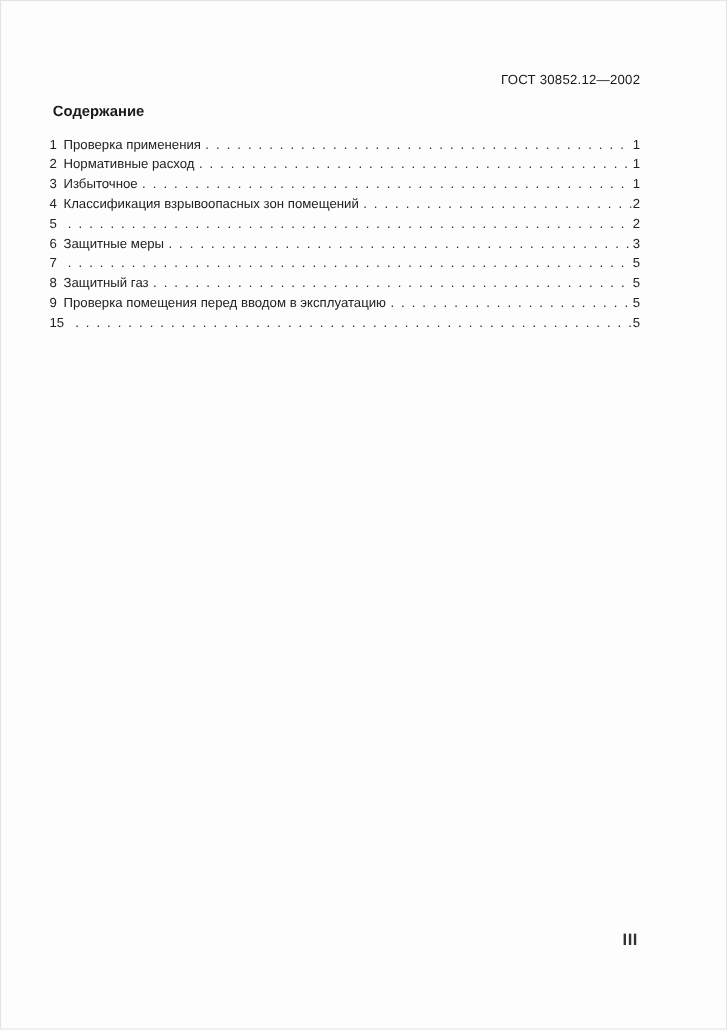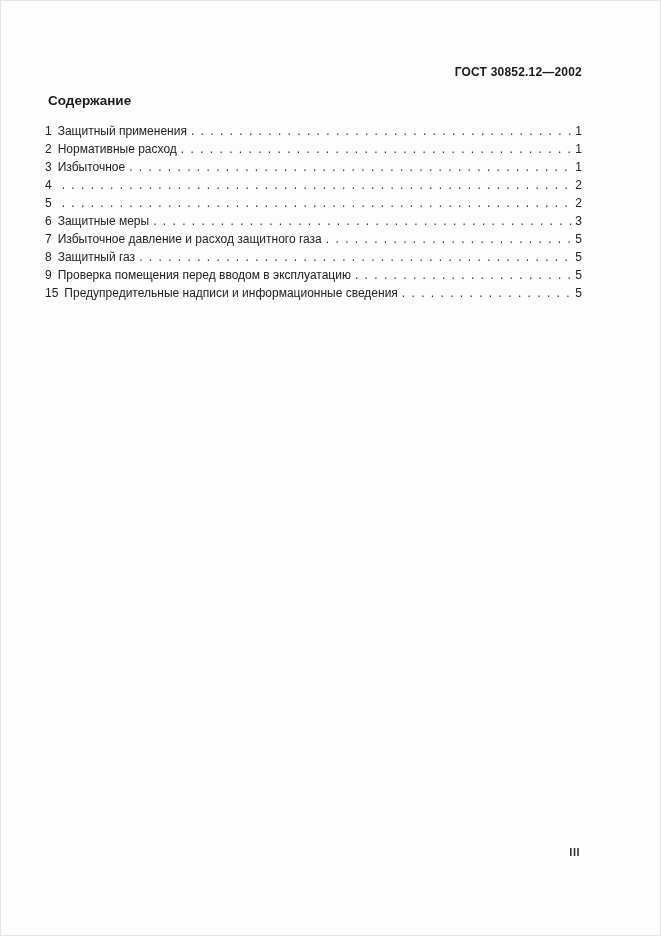--- a/index.html
+++ b/index.html
@@ -10,21 +10,21 @@
     border: 1px solid #e4e4e4;
     font-family: "Liberation Sans", sans-serif;
     color: #1f1f1f;
     overflow: hidden;
   }
   .doc-code {
     position: absolute;
     top: 64px;
     right: 78px;
     font-size: 12px;
-    font-weight: bold;
+    font-weight: normal;
     letter-spacing: 0.2px;
     color: #1a1a1a;
   }
   .doc-title {
     position: absolute;
     top: 92px;
     left: 47px;
     right: 76px;
     text-align: left;
     font-size: 13.5px;
@@ -61,87 +61,86 @@
     color: #2a2a2a;
   }
   .toc-page {
     flex: 0 0 auto;
     text-align: right;
   }
   .folio {
     position: absolute;
     top: 845px;
     right: 80px;
-    font-size: 11px;
+    font-size: 15px;
     font-weight: bold;
     letter-spacing: 0.5px;
     color: #333;
   }
 </style>
 </head>
 <body>
 
 <div class="doc-code">ГОСТ 30852.12—2002</div>
 
 <div class="doc-title">Содержание</div>
 
 <div class="toc">
     <div class="toc-row">
       <span class="toc-num">1</span>
-      <span class="toc-title">Защитный применения</span>
+      <span class="toc-title">Проверка применения</span>
       <span class="toc-dots"></span>
       <span class="toc-page">1</span>
     </div>
     <div class="toc-row">
       <span class="toc-num">2</span>
       <span class="toc-title">Нормативные расход</span>
       <span class="toc-dots"></span>
       <span class="toc-page">1</span>
     </div>
     <div class="toc-row">
       <span class="toc-num">3</span>
       <span class="toc-title">Избыточное</span>
       <span class="toc-dots"></span>
       <span class="toc-page">1</span>
     </div>
     <div class="toc-row">
       <span class="toc-num">4</span>
+      <span class="toc-title">Классификация взрывоопасных зон помещений</span>
       <span class="toc-dots"></span>
       <span class="toc-page">2</span>
     </div>
     <div class="toc-row">
       <span class="toc-num">5</span>
       <span class="toc-dots"></span>
       <span class="toc-page">2</span>
     </div>
     <div class="toc-row">
       <span class="toc-num">6</span>
       <span class="toc-title">Защитные меры</span>
       <span class="toc-dots"></span>
       <span class="toc-page">3</span>
     </div>
     <div class="toc-row">
       <span class="toc-num">7</span>
-      <span class="toc-title">Избыточное давление и расход защитного газа</span>
       <span class="toc-dots"></span>
       <span class="toc-page">5</span>
     </div>
     <div class="toc-row">
       <span class="toc-num">8</span>
       <span class="toc-title">Защитный газ</span>
       <span class="toc-dots"></span>
       <span class="toc-page">5</span>
     </div>
     <div class="toc-row">
       <span class="toc-num">9</span>
       <span class="toc-title">Проверка помещения перед вводом в эксплуатацию</span>
       <span class="toc-dots"></span>
       <span class="toc-page">5</span>
     </div>
     <div class="toc-row">
       <span class="toc-num">15</span>
-      <span class="toc-title">Предупредительные надписи и информационные сведения</span>
       <span class="toc-dots"></span>
       <span class="toc-page">5</span>
     </div>
   </div>
 
 <div class="folio">III</div>
 
 </body></html>

